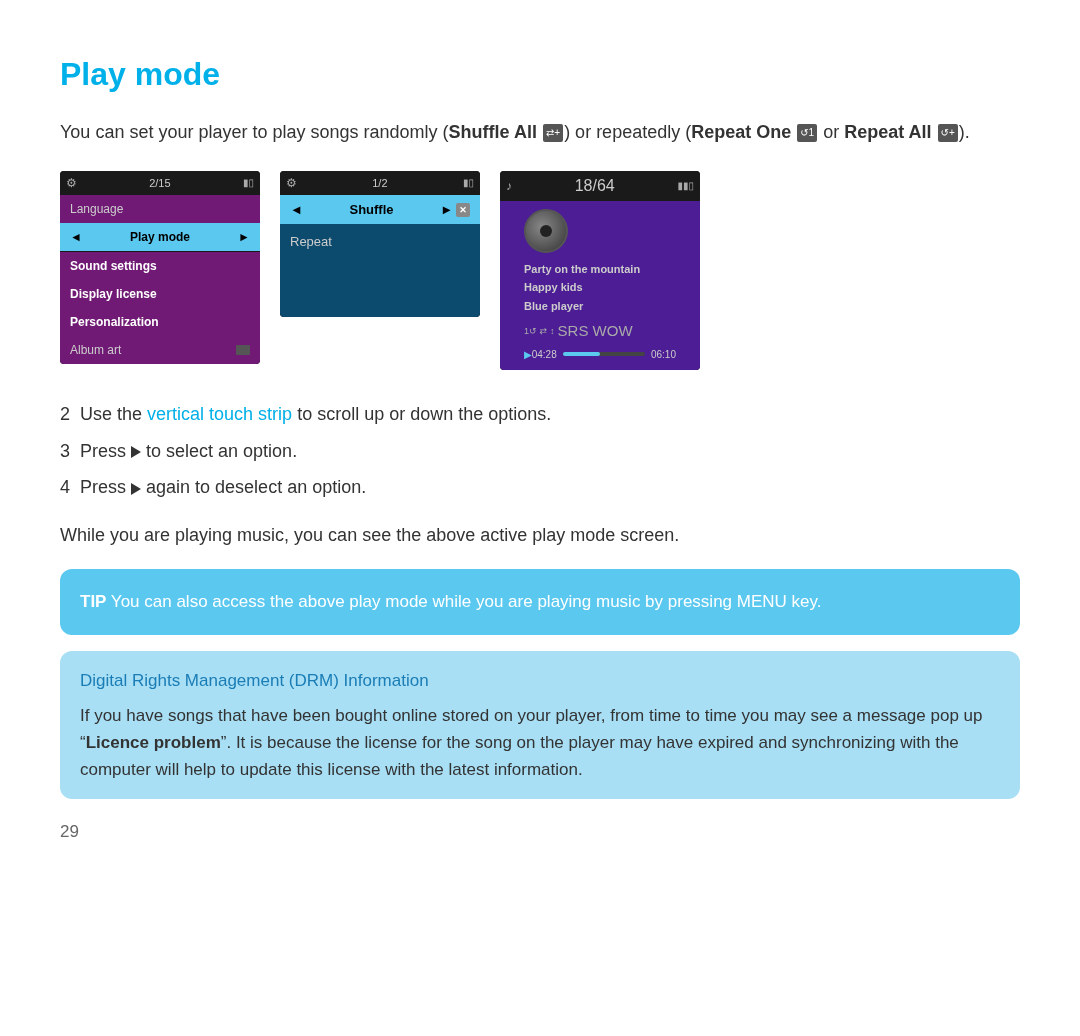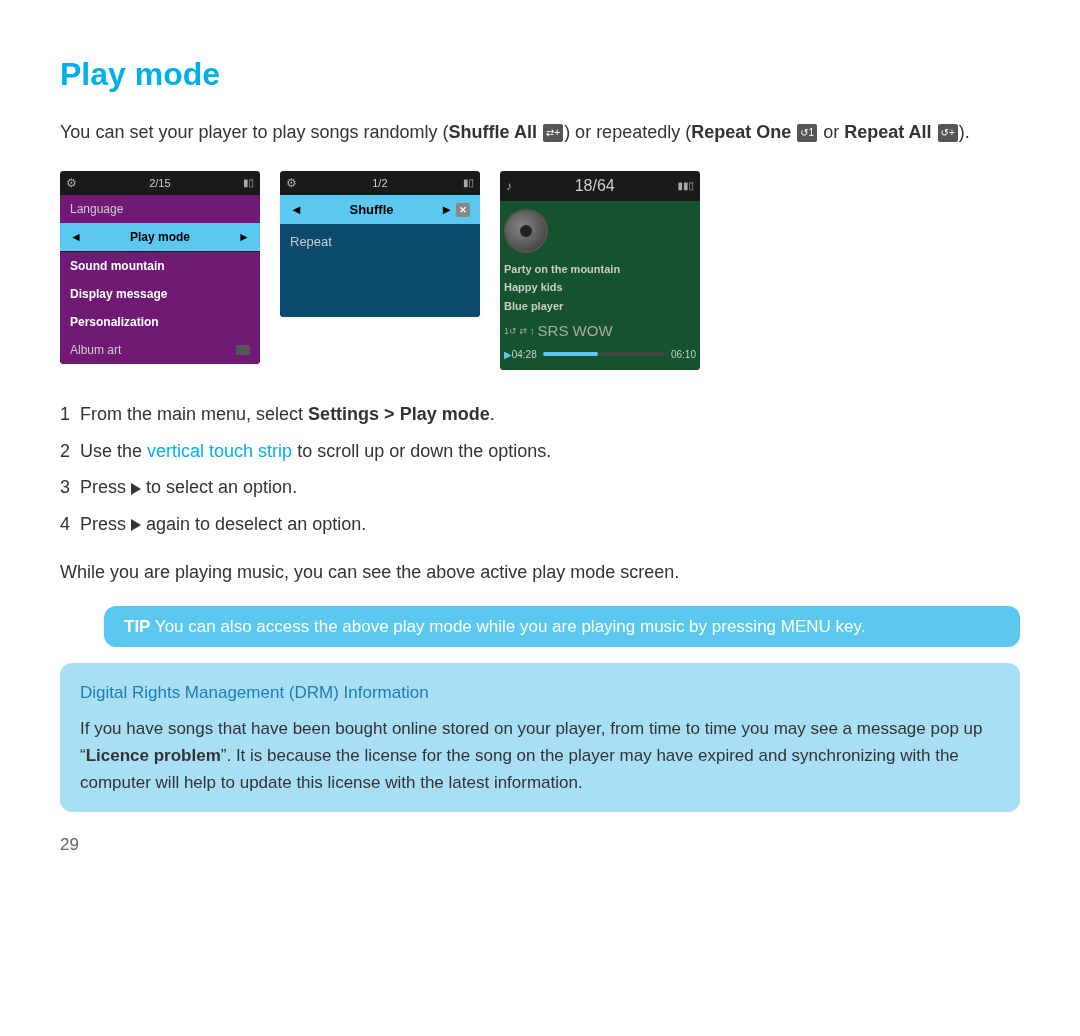--- a/index.html
+++ b/index.html
@@ -173,22 +173,22 @@
       color: #aaa;
       font-size: 12px;
     }
 
     .np-counter {
       color: #ccc;
       font-size: 16px;
     }
 
     .now-playing-body {
-      background: #14532d;
-      padding: 8px 4px;
+      background: #4c1d95;
+      padding: 8px 24px;
     }
 
     .album-art-circle {
       width: 44px;
       height: 44px;
       border-radius: 50%;
       background: radial-gradient(circle at 40% 40%, #888, #333);
       border: 2px solid #555;
       margin-bottom: 8px;
       display: flex;
@@ -277,26 +277,25 @@
 
     .while-text {
       margin-bottom: 20px;
       font-size: 18px;
     }
 
     
     .tip-box {
       background: #5bc8f0;
       border-radius: 12px;
-      padding: 8px 20px;
+      padding: 20px 20px;
       margin-bottom: 16px;
       font-size: 17px;
       color: #fff;
       line-height: 1.5;
-      margin-left: 44px;
     }
 
     .tip-box strong {
       font-weight: bold;
     }
 
     
     .drm-box {
       background: #a8dff5;
       border-radius: 12px;
@@ -341,22 +340,22 @@
       <span class="counter">2/15</span>
       <span class="battery">▮▯</span>
     </div>
     <div class="menu-item">Language</div>
     <div class="menu-item selected">
       <span>◄</span>
       <span>Play mode</span>
       <span>►</span>
     </div>
     <div class="menu-divider"></div>
-    <div class="menu-item bold-item">Sound mountain</div>
-    <div class="menu-item bold-item">Display message</div>
+    <div class="menu-item bold-item">Sound settings</div>
+    <div class="menu-item bold-item">Display license</div>
     <div class="menu-item bold-item">Personalization</div>
     <div class="menu-item has-toggle">
       <span>Album art</span>
       <span class="toggle-box"></span>
     </div>
   </div>
 
   <div class="device-screen screen2">
     <div class="screen-header">
       <span class="gear-icon">⚙</span>
@@ -408,23 +407,20 @@
         </div>
         <span>06:10</span>
       </div>
     </div>
   </div>
 
 </div>
 
 <div class="steps">
   <div class="step">
-    <span class="step-num">1</span>&nbsp; From the main menu, select <strong>Settings &gt; Play mode</strong>.
-  </div>
-  <div class="step">
     <span class="step-num">2</span>&nbsp; Use the <span class="highlight">vertical touch strip</span> to scroll up or down the options.
   </div>
   <div class="step">
     <span class="step-num">3</span>&nbsp; Press <span style="display:inline-block;width:0;height:0;border-top:6px solid transparent;border-bottom:6px solid transparent;border-left:10px solid #333;vertical-align:middle;"></span> to select an option.
   </div>
   <div class="step">
     <span class="step-num">4</span>&nbsp; Press <span style="display:inline-block;width:0;height:0;border-top:6px solid transparent;border-bottom:6px solid transparent;border-left:10px solid #333;vertical-align:middle;"></span> again to deselect an option.
   </div>
 </div>
 

